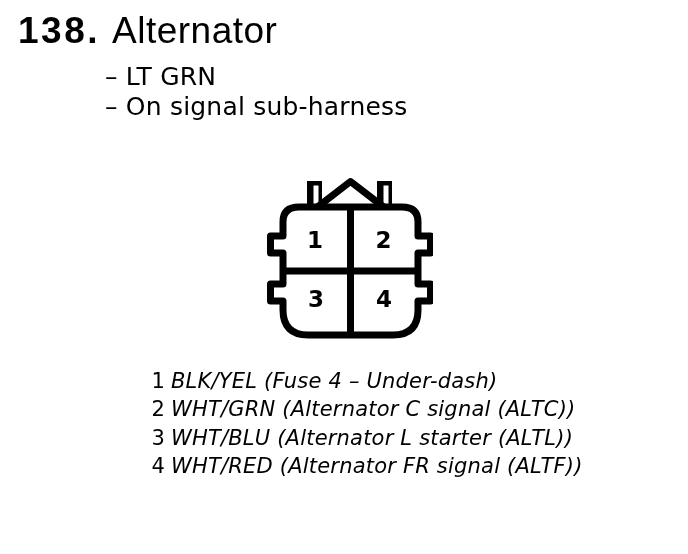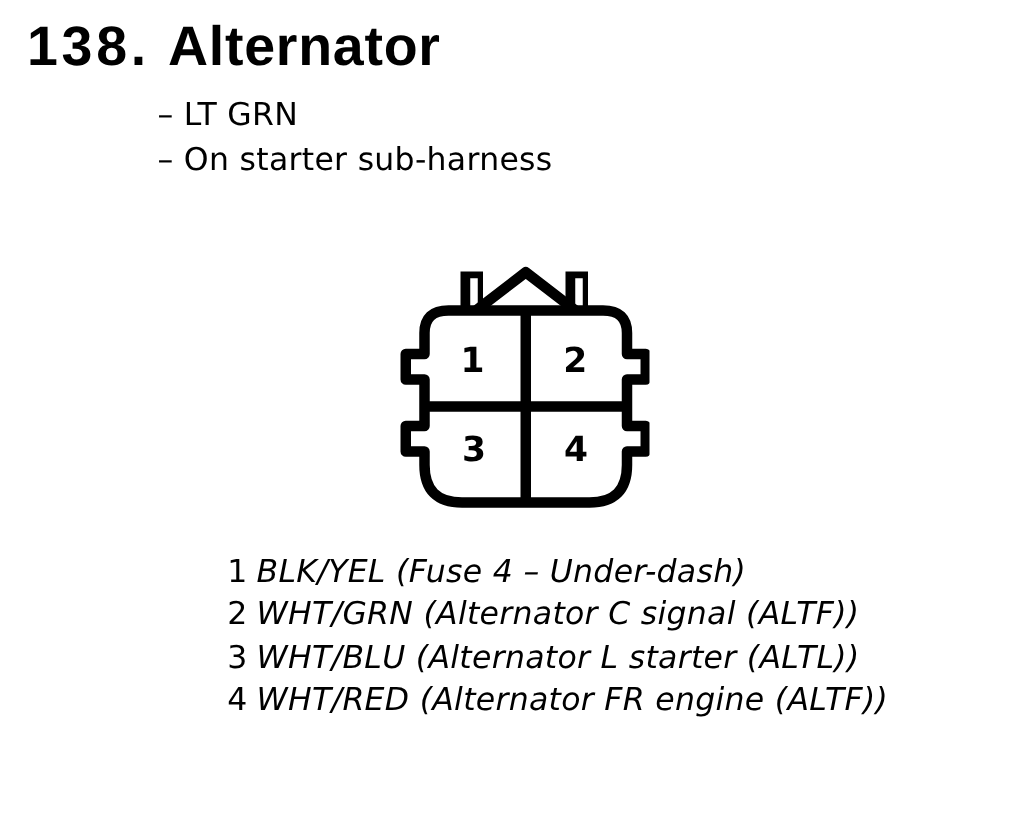--- a/index.html
+++ b/index.html
@@ -18,28 +18,28 @@
   
   .title-num {
     left:18px; top:12px;
     font-family:"Liberation Sans", sans-serif;
     font-weight:bold; font-size:37px; line-height:37px;
     letter-spacing:2.5px;
   }
   .title-text {
     left:112px; top:12px;
     font-family:"Liberation Sans", sans-serif;
-    font-weight:bold; font-size:37px; line-height:37px;
+    font-weight:normal; font-size:37px; line-height:37px;
     letter-spacing:0.5px;
   }
 
   
   .notes {
     left:105px; top:62px;
-    font-size:21px; line-height:29.5px;
+    font-size:25px; line-height:29.5px;
     letter-spacing:0.2px;
   }
 
   
   .connector { left:263px; top:177px; width:170px; height:170px; }
   .cavity-num {
     font-family:"DejaVu Sans", sans-serif;
     font-weight:bold; font-size:23px;
   }
 
@@ -56,21 +56,21 @@
   .pin-row .desc { margin-left:6px; white-space:nowrap;font-style:italic; }
 </style>
 </head>
 <body>
 
 <div class="abs title-num">138.</div>
 <div class="abs title-text">Alternator</div>
 
 <div class="abs notes">
   <div>– LT GRN</div>
-  <div>– On starter sub-harness</div>
+  <div>– On signal sub-harness</div>
 </div>
 
 <svg class="abs connector" viewBox="0 0 170 170" width="170" height="170" xmlns="http://www.w3.org/2000/svg">
 
   <g>
     <rect x="44" y="4" width="15" height="27" fill="#000"></rect>
     <rect x="50.5" y="8.5" width="5" height="22.5" fill="#fff"></rect>
   </g>
   <g>
     <rect x="114" y="4" width="15" height="27" fill="#000"></rect>
@@ -97,23 +97,23 @@
   <text class="cavity-num" x="121" y="130" text-anchor="middle">4</text>
 </svg>
 
 <div class="abs pins">
   <div class="pin-row">
     <span class="num">1</span>
     <span class="desc">BLK/YEL (Fuse 4 – Under-dash)</span>
   </div>
   <div class="pin-row">
     <span class="num">2</span>
-    <span class="desc">WHT/GRN (Alternator C signal (ALTF))</span>
+    <span class="desc">WHT/GRN (Alternator C signal (ALTC))</span>
   </div>
   <div class="pin-row">
     <span class="num">3</span>
     <span class="desc">WHT/BLU (Alternator L starter (ALTL))</span>
   </div>
   <div class="pin-row">
     <span class="num">4</span>
-    <span class="desc">WHT/RED (Alternator FR engine (ALTF))</span>
+    <span class="desc">WHT/RED (Alternator FR signal (ALTF))</span>
   </div>
 </div>
 
 </body></html>

